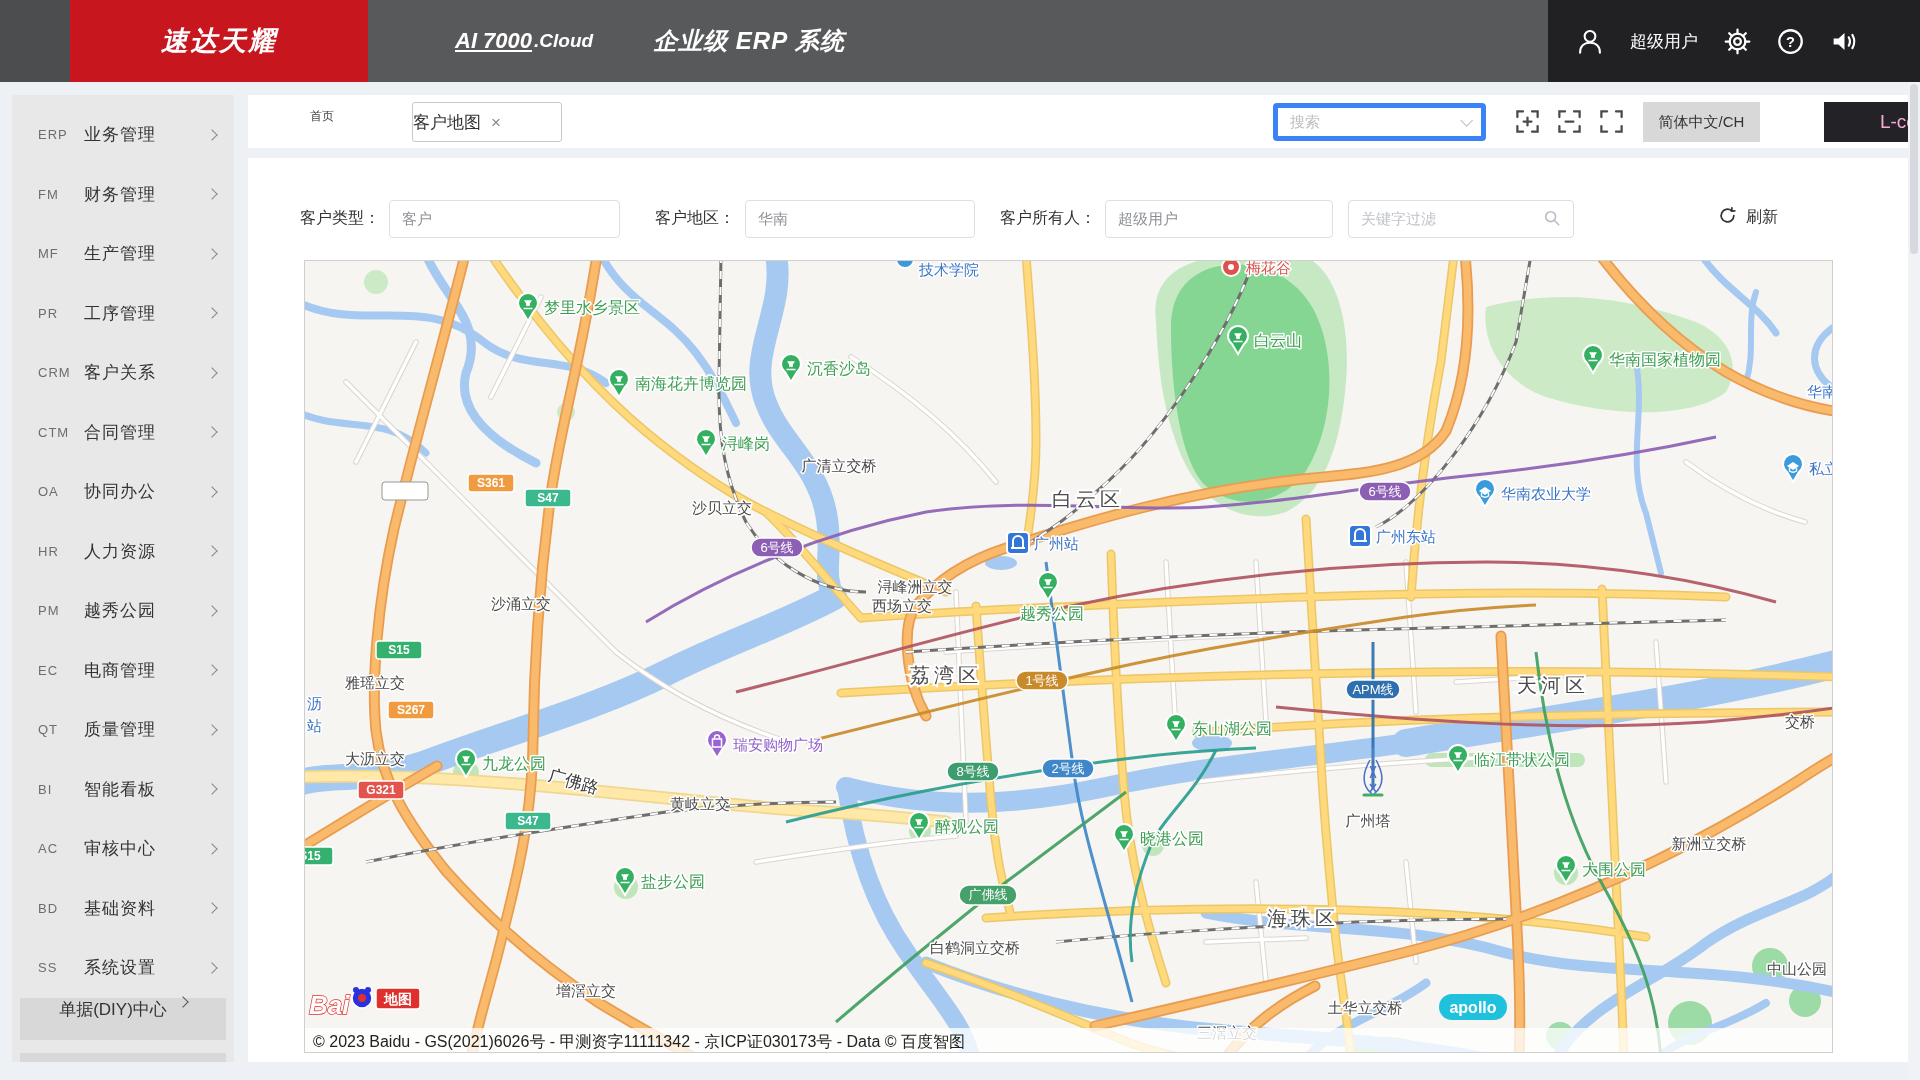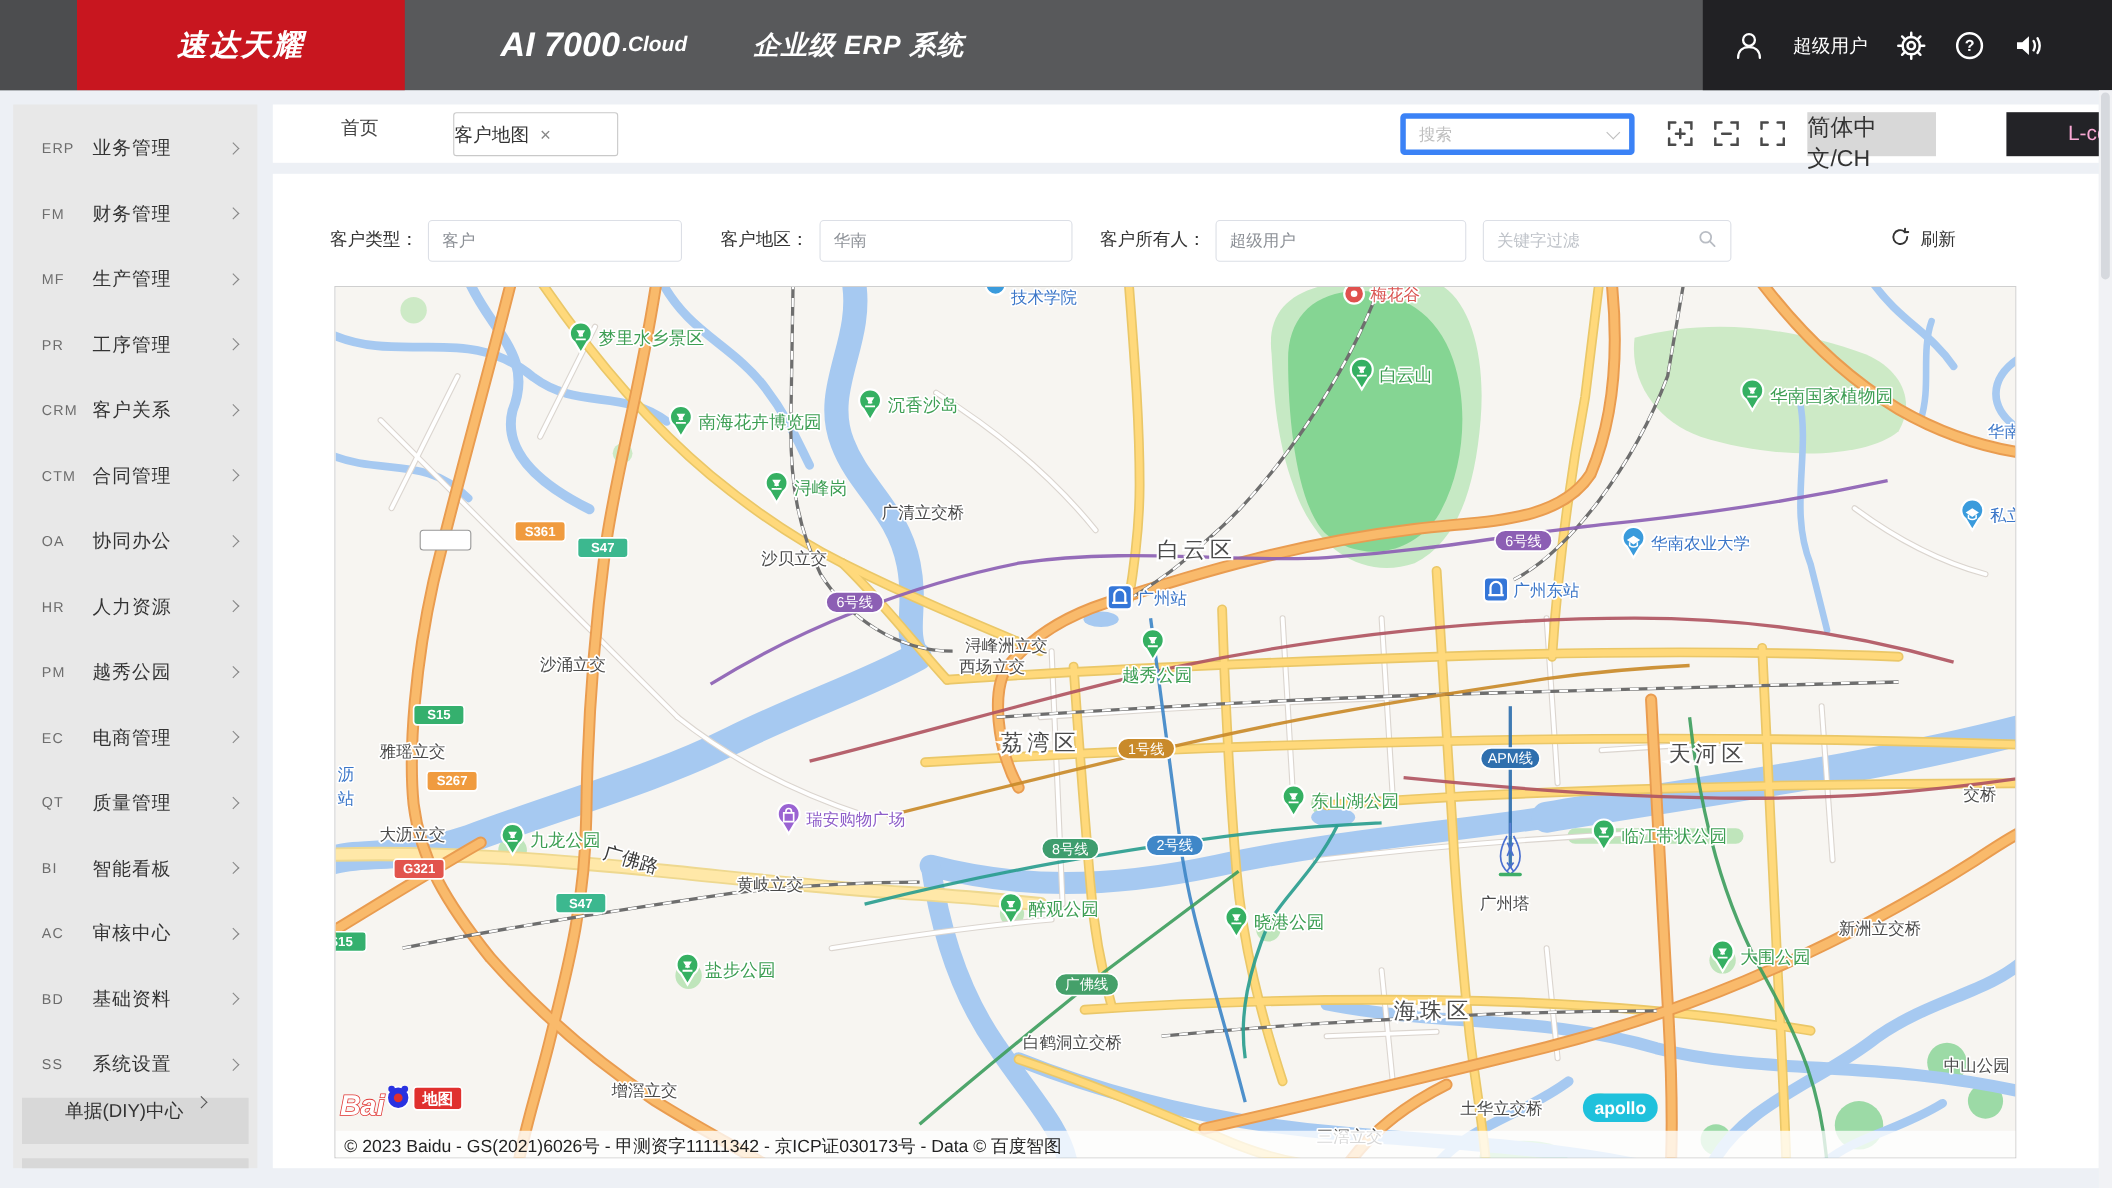--- a/index.html
+++ b/index.html
@@ -6,21 +6,21 @@
   html,body { width:1920px; height:1080px; overflow:hidden; background:#edf0f5;
     font-family:"Liberation Sans","DejaVu Sans",sans-serif; }
 
   
   #header { position:absolute; left:0; top:0; width:1920px; height:82px; background:#58595b; }
   #header-left-block { position:absolute; left:0; top:0; width:70px; height:82px; background:#4c4d4f; }
   #logo-block { position:absolute; left:70px; top:0; width:298px; height:82px; background:#c8161f;
     display:flex; align-items:center; justify-content:center; }
   #logo-block span { color:#fff; font-size:27px; font-weight:bold; font-style:italic; letter-spacing:2px; }
   #product-title { position:absolute; left:455px; top:0; height:82px; display:flex; align-items:center; color:#fff; }
-  #product-title .big { font-size:31px; font-weight:bold; font-style:italic; }
+  #product-title .big { font-size:22px; font-weight:bold; font-style:italic;text-decoration:underline; }
   #product-title .small { font-size:19px; font-weight:bold; font-style:italic; margin-left:2px; }
   #product-title .sub { font-size:24px; font-weight:bold; font-style:italic; margin-left:60px; letter-spacing:1px; }
   #header-right { position:absolute; right:0; top:0; width:372px; height:82px; background:#212124;
     display:flex; align-items:center; gap:26px; padding:0 34px 0 28px; }
   #header-right .uname { color:#fff; font-size:17px; white-space:nowrap; }
   .hicon { display:inline-flex; }
 
   
   #sidebar { position:absolute; left:12px; top:95px; width:222px; height:967px; background:#e8e8e8; overflow:hidden; }
   .side-item { height:59.5px; display:flex; align-items:center; cursor:pointer; position:relative; }
@@ -30,33 +30,33 @@
     border-top:1.6px solid #888; transform:rotate(45deg); }
   .diy-btn { height:42px; margin:0 8px 13px 8px; background:#d8d8d8; display:flex; align-items:flex-start;
     justify-content:center; gap:12px; cursor:pointer; }
   .diy-btn .t { font-size:17px; color:#333; }
   .diy-btn .chev { width:8px; height:8px; border-right:1.8px solid #555; border-top:1.8px solid #555; transform:rotate(45deg); }
   #sidebar .spacer-top { height:10px; }
 
   
   #tabrow { position:absolute; left:248px; top:95px; width:1660px; height:53px; background:#fff; }
   #home-link { position:absolute; left:62px; top:0; height:43px; display:flex; align-items:center;
-    font-size:17px; color:#444; cursor:pointer; }
+    font-size:12px; color:#444; cursor:pointer; }
   #active-tab { position:absolute; left:164px; top:7px; width:150px; height:40px; border:1px solid #c9c9c9;
     border-radius:3px; background:#fff; display:flex; align-items:center; justify-content:flex-start; gap:10px; cursor:pointer; }
   #active-tab .t { font-size:17px; color:#333; }
   #active-tab .x { font-size:17px; color:#888; line-height:1; }
   #tab-search { position:absolute; left:1025px; top:8px; width:213px; height:38px; border:5px solid #3b82f6;
     border-radius:4px; display:flex; align-items:center; padding:0 12px; color:#bfbfbf; font-size:15px; cursor:text; }
   #tab-search .chev { margin-left:auto; width:9px; height:9px; border-right:1.6px solid #c0c0c0;
     border-bottom:1.6px solid #c0c0c0; transform:rotate(45deg) translateY(-3px); }
   .zoom-icons { position:absolute; left:1266px; top:13px; display:flex; gap:15px; }
   .zoom-icons svg { cursor:pointer; }
   #lang-btn { position:absolute; left:1395px; top:7px; width:117px; height:40px; background:#d8d8d8;
-    display:flex; justify-content:center; font-size:21px; color:#333; cursor:pointer; }
+    display:flex; align-items:center; justify-content:center; font-size:15px; color:#333; cursor:pointer; }
   #lcode-btn { position:absolute; left:1576px; top:7px; width:134px; height:40px; background:#232327;
     display:flex; align-items:center; justify-content:center; font-size:19px; color:#f9a8d4; cursor:pointer;padding-left:36px; }
 
   
   #card { position:absolute; left:248px; top:158px; width:1660px; height:904px; background:#fff; }
   .flabel { position:absolute; top:50px; font-size:16px; color:#333; }
   .finput { position:absolute; top:42px; height:38px; border:1px solid #dcdfe6; border-radius:4px;
     display:flex; align-items:center; padding:0 12px; font-size:15px; cursor:text; background:#fff; }
   .finput.value { color:#8c9096; }
   .finput.ph { color:#bfc3c9; }

